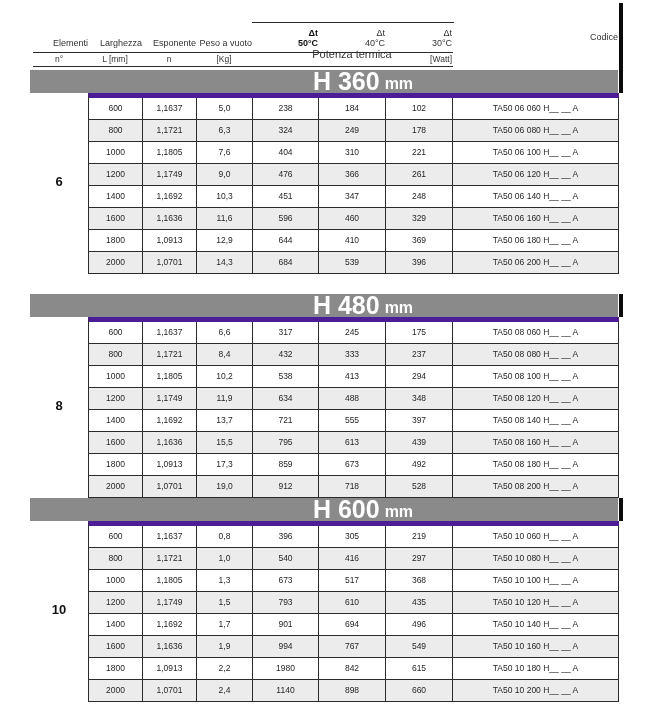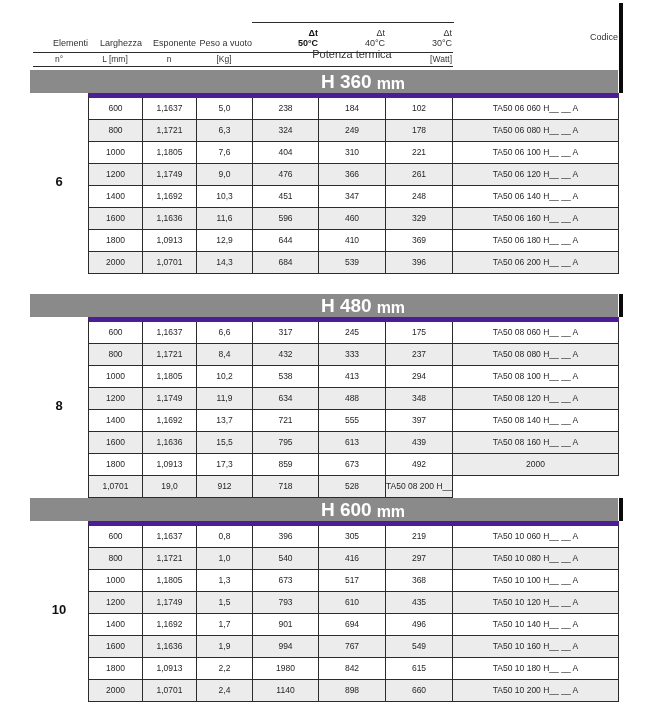--- a/index.html
+++ b/index.html
@@ -36,21 +36,21 @@
   
   .edge-bar-top { position:absolute; top:3px; left:619px; width:4px; height:68px;
     background:#0a0a0a; }
 
   
   .section { position:absolute; left:0; width:664px; }
   .band { position:absolute; left:30px; top:0; width:588px; height:23px;
     background:#8a8a8a; color:#ffffff; }
   .band-center { position:absolute; left:58px; right:0; top:0; height:23px;
     display:flex; align-items:center; justify-content:center; gap:5px; }
-  .band-title { font-size:19px; font-weight:bold; line-height:23px;margin-left:20px; }
+  .band-title { font-size:25px; font-weight:bold; line-height:23px;margin-left:20px; }
   .band-unit { font-size:16px; font-weight:bold; padding-top:5px; }
   .band-tab { position:absolute; right:-5px; top:0; width:4px; height:23px;
     background:#0a0a0a; }
 
   .elements-num { position:absolute; left:30px; top:23px; width:58px; height:176px;
     display:flex; align-items:center; justify-content:center;
     font-size:13px; font-weight:bold; color:#111; }
 
   .grid { position:absolute; left:88px; top:23px; width:530px;
     display:grid; grid-template-columns:54px 54px 56px 66px 67px 67px 166px;
@@ -221,20 +221,21 @@
         <div class="cell alt">795</div>
         <div class="cell alt">613</div>
         <div class="cell alt">439</div>
         <div class="cell alt">TA50 08 160 H__ __ A</div>
         <div class="cell">1800</div>
         <div class="cell">1,0913</div>
         <div class="cell">17,3</div>
         <div class="cell">859</div>
         <div class="cell">673</div>
         <div class="cell">492</div>
+        <div class="cell">TA50 08 180 H__ __ A</div>
         <div class="cell alt">2000</div>
         <div class="cell alt">1,0701</div>
         <div class="cell alt">19,0</div>
         <div class="cell alt">912</div>
         <div class="cell alt">718</div>
         <div class="cell alt">528</div>
         <div class="cell alt">TA50 08 200 H__ __ A</div>
       </div>
   </div>
 

